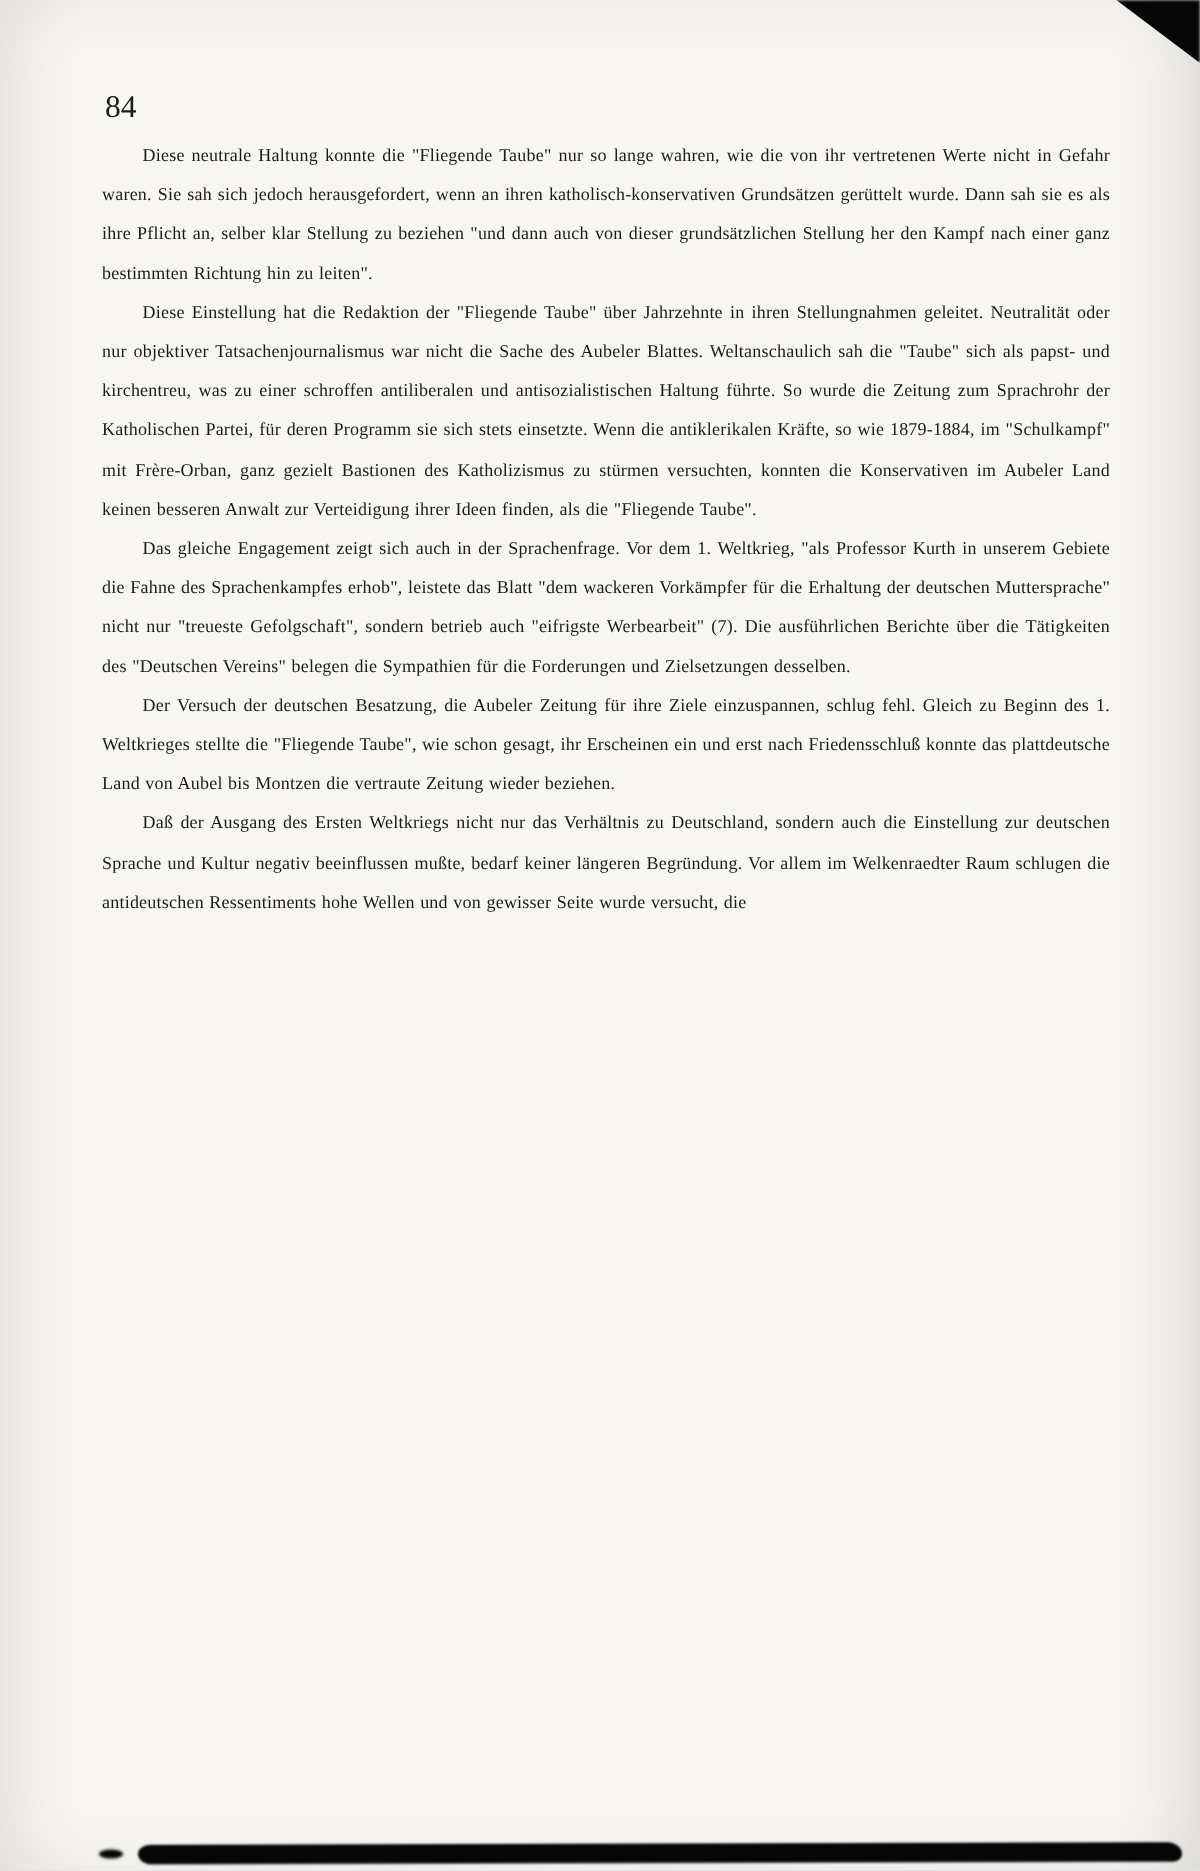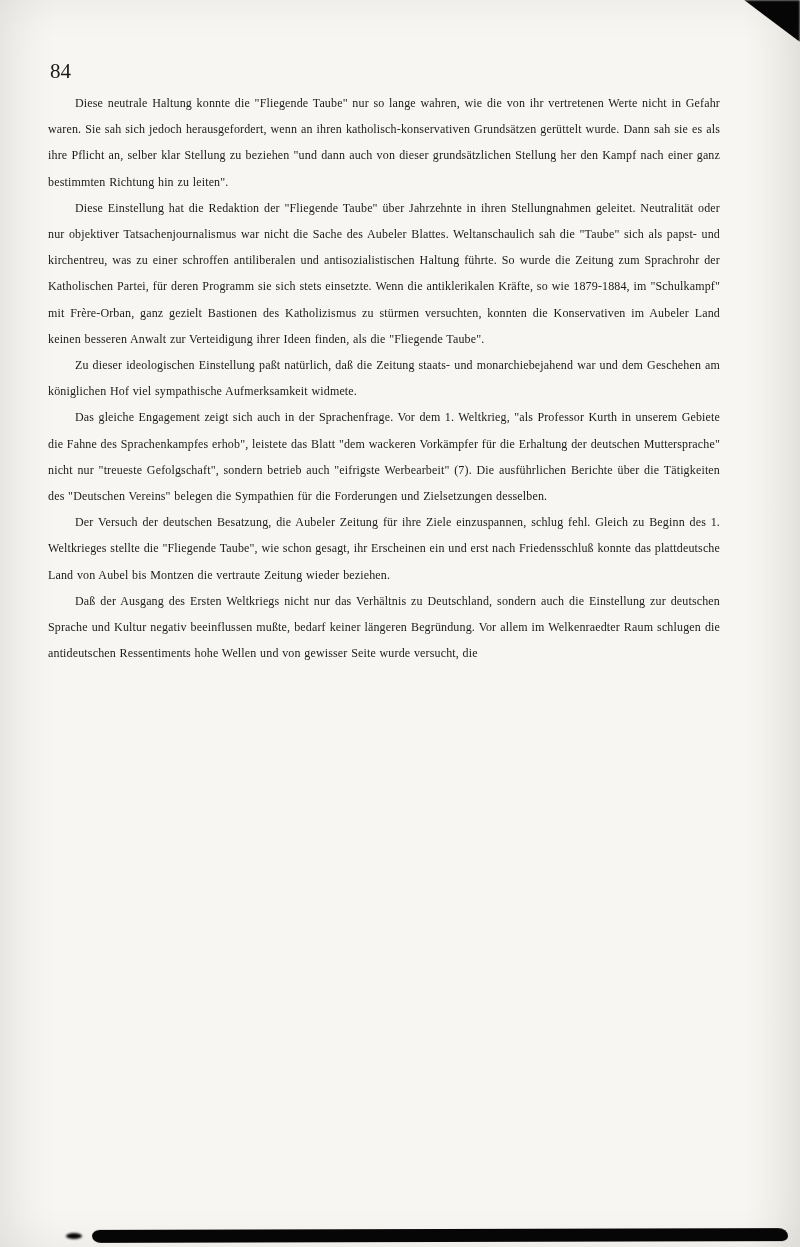--- a/index.html
+++ b/index.html
@@ -15,21 +15,21 @@
     font-family: "Liberation Serif", "DejaVu Serif", serif;
   }
   .page {
     position: absolute;
     inset: 0;
     background: linear-gradient(90deg, #efeeea 0%, #f7f6f2 7%, #f7f6f2 93%, #ebe9e4 100%);
     box-shadow: inset 0 0 46px rgba(0,0,0,0.07);
   }
   .content {
     position: absolute;
-    left: 48px;
+    left: 68px;
     top: 56px;
     width: 672px;
     color: #1b1a18;
   }
   .page-number {
     font-size: 21px;
     line-height: 30px;
     margin: 0 0 4px 2px;
   }
   .content p {
@@ -76,18 +76,17 @@
 
 <div class="page">
   <div class="artifact corner-tr"></div>
   <div class="artifact bottom-band"></div>
   <div class="artifact bottom-speck"></div>
 
   <div class="content">
     <div class="page-number">84</div>
     <p>Diese neutrale Haltung konnte die "Fliegende Taube" nur so lange wahren, wie die von ihr vertretenen Werte nicht in Gefahr waren. Sie sah sich jedoch herausgefordert, wenn an ihren katholisch-konservativen Grundsätzen gerüttelt wurde. Dann sah sie es als ihre Pflicht an, selber klar Stellung zu beziehen "und dann auch von dieser grundsätzlichen Stellung her den Kampf nach einer ganz bestimmten Richtung hin zu leiten".</p>
     <p>Diese Einstellung hat die Redaktion der "Fliegende Taube" über Jahrzehnte in ihren Stellungnahmen geleitet. Neutralität oder nur objektiver Tatsachenjournalismus war nicht die Sache des Aubeler Blattes. Weltanschaulich sah die "Taube" sich als papst- und kirchentreu, was zu einer schroffen antiliberalen und antisozialistischen Haltung führte. So wurde die Zeitung zum Sprachrohr der Katholischen Partei, für deren Programm sie sich stets einsetzte. Wenn die antiklerikalen Kräfte, so wie 1879-1884, im "Schulkampf" mit Frère-Orban, ganz gezielt Bastionen des Katholizismus zu stürmen versuchten, konnten die Konservativen im Aubeler Land keinen besseren Anwalt zur Verteidigung ihrer Ideen finden, als die "Fliegende Taube".</p>
-    <p>Zu dieser ideologischen Einstellung paßt natürlich, daß die Zeitung staats- und monarchiebejahend war und dem Geschehen am königlichen Hof viel sympathische Aufmerksamkeit widmete.</p>
     <p>Das gleiche Engagement zeigt sich auch in der Sprachenfrage. Vor dem 1. Weltkrieg, "als Professor Kurth in unserem Gebiete die Fahne des Sprachenkampfes erhob", leistete das Blatt "dem wackeren Vorkämpfer für die Erhaltung der deutschen Muttersprache" nicht nur "treueste Gefolgschaft", sondern betrieb auch "eifrigste Werbearbeit" (7). Die ausführlichen Berichte über die Tätigkeiten des "Deutschen Vereins" belegen die Sympathien für die Forderungen und Zielsetzungen desselben.</p>
     <p>Der Versuch der deutschen Besatzung, die Aubeler Zeitung für ihre Ziele einzuspannen, schlug fehl. Gleich zu Beginn des 1. Weltkrieges stellte die "Fliegende Taube", wie schon gesagt, ihr Erscheinen ein und erst nach Friedensschluß konnte das plattdeutsche Land von Aubel bis Montzen die vertraute Zeitung wieder beziehen.</p>
     <p>Daß der Ausgang des Ersten Weltkriegs nicht nur das Verhältnis zu Deutschland, sondern auch die Einstellung zur deutschen Sprache und Kultur negativ beeinflussen mußte, bedarf keiner längeren Begründung. Vor allem im Welkenraedter Raum schlugen die antideutschen Ressentiments hohe Wellen und von gewisser Seite wurde versucht, die</p>
   </div>
 </div>
 
 </body></html>

